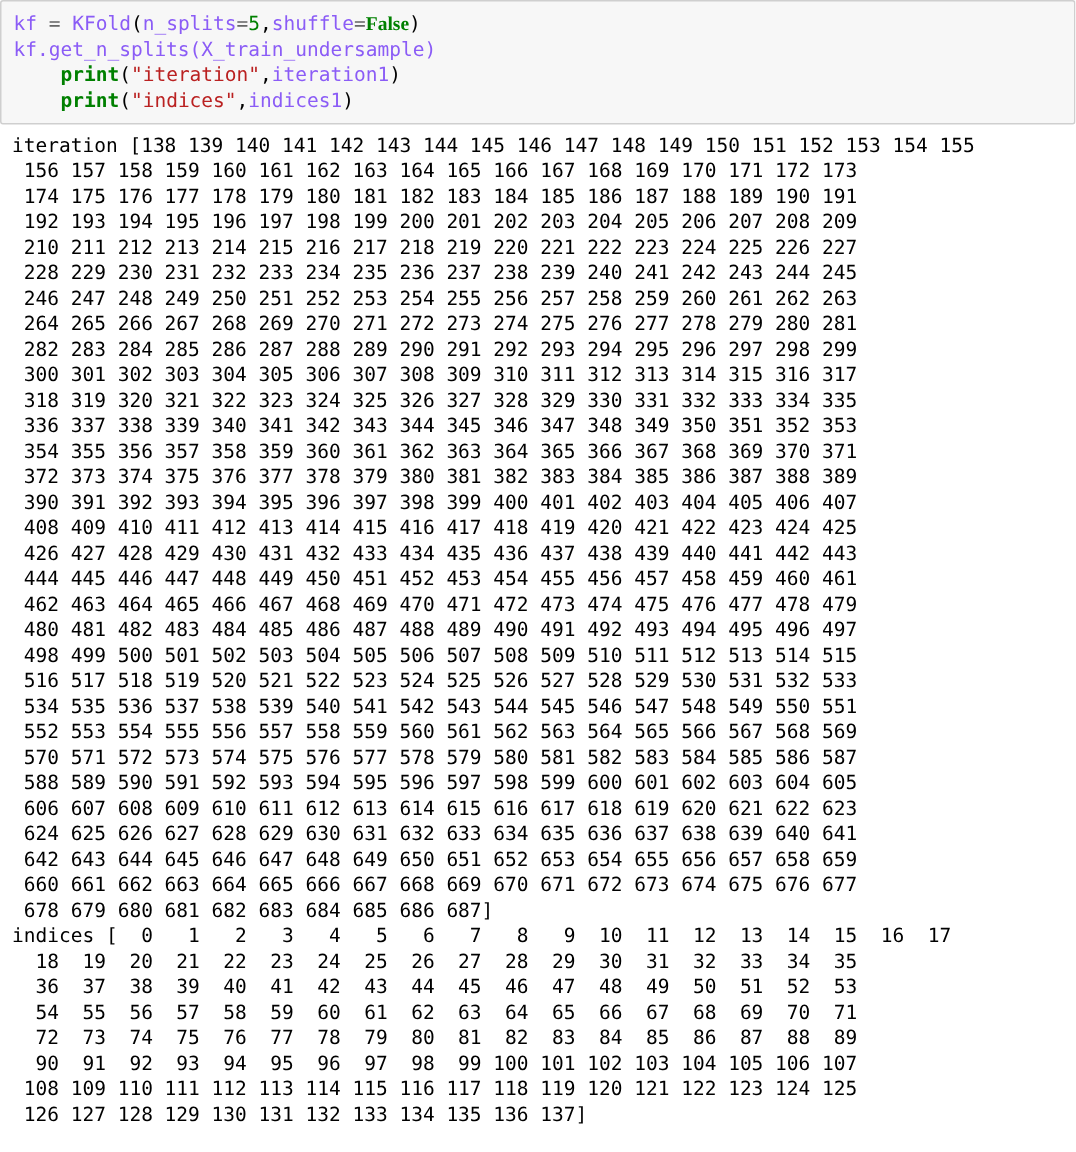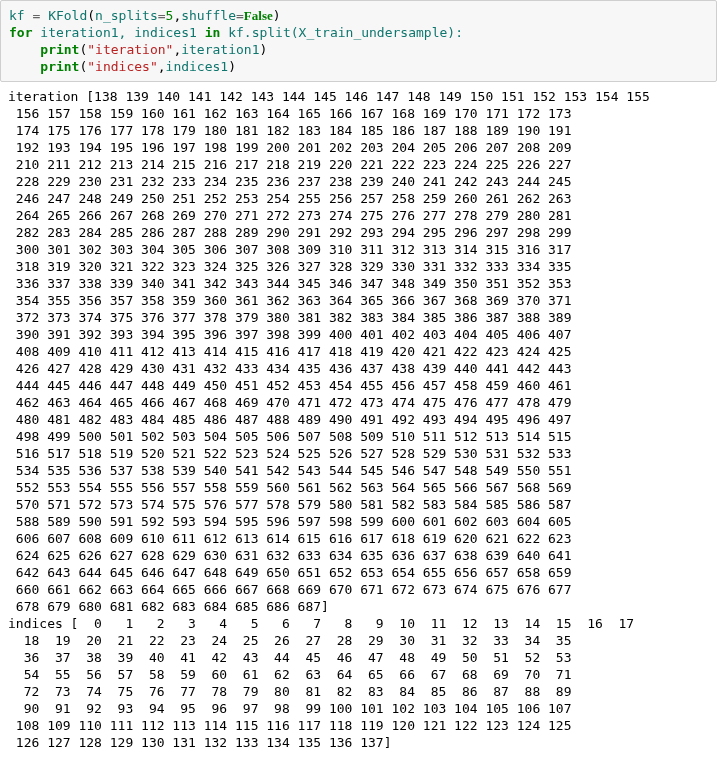--- a/index.html
+++ b/index.html
@@ -1,35 +1,35 @@
 <!DOCTYPE html>
 <html><head>
 <meta charset="utf-8">
 <style>
   html,body{margin:0;padding:0;background:#fff;}
   .cell{width:717px;box-sizing:border-box;font-family:"DejaVu Sans Mono","Consolas",monospace;font-size:13px;line-height:17px;color:#000;}
   .input{border:1px solid #cfcfcf;background:#f7f7f7;padding:6px 8px;border-radius:2px;}
   .output{padding:6px 8px;white-space:pre-wrap;word-break:break-word;}
-  .tok-name{color:#0f766e;}
+  .tok-name{color:#8b5cf6;}
   .tok-op{color:#666;}
   .tok-kw{color:#008000;font-weight:bold;}
   .tok-num{color:#008000;}
   .tok-bool{color:#008000;font-weight:bold;font-family:Liberation Serif, serif;}
   .tok-str{color:#ba2121;}
   .tok-paren{color:#000;}
   .line{white-space:pre;}
 </style>
 </head>
 <body>
 
 <div class="cell">
 
   <div class="input">
     <div class="line"><span class="tok-name">kf </span><span class="tok-op">=</span><span class="tok-name"> </span><span class="tok-name">KFold</span><span class="tok-paren">(</span><span class="tok-name">n_splits</span><span class="tok-op">=</span><span class="tok-num">5</span><span class="tok-paren">,</span><span class="tok-name">shuffle</span><span class="tok-op">=</span><span class="tok-bool">False</span><span class="tok-paren">)</span></div>
-    <div class="line"><span class="tok-kw">for</span><span class="tok-name"> iteration1, indices1 </span><span class="tok-kw">in</span><span class="tok-name"> kf.split(X_train_undersample):</span></div>
+    <div class="line"><span class="tok-name">kf.get_n_splits(X_train_undersample)</span></div>
     <div class="line"><span class="tok-name">    </span><span class="tok-kw">print</span><span class="tok-paren">(</span><span class="tok-str">"iteration"</span><span class="tok-paren">,</span><span class="tok-name">iteration1</span><span class="tok-paren">)</span></div>
     <div class="line"><span class="tok-name">    </span><span class="tok-kw">print</span><span class="tok-paren">(</span><span class="tok-str">"indices"</span><span class="tok-paren">,</span><span class="tok-name">indices1</span><span class="tok-paren">)</span></div>
   </div>
 
   <div class="output"><span>iteration [138 139 140 141 142 143 144 145 146 147 148 149 150 151 152 153 154 155
  156 157 158 159 160 161 162 163 164 165 166 167 168 169 170 171 172 173
  174 175 176 177 178 179 180 181 182 183 184 185 186 187 188 189 190 191
  192 193 194 195 196 197 198 199 200 201 202 203 204 205 206 207 208 209
  210 211 212 213 214 215 216 217 218 219 220 221 222 223 224 225 226 227
  228 229 230 231 232 233 234 235 236 237 238 239 240 241 242 243 244 245

